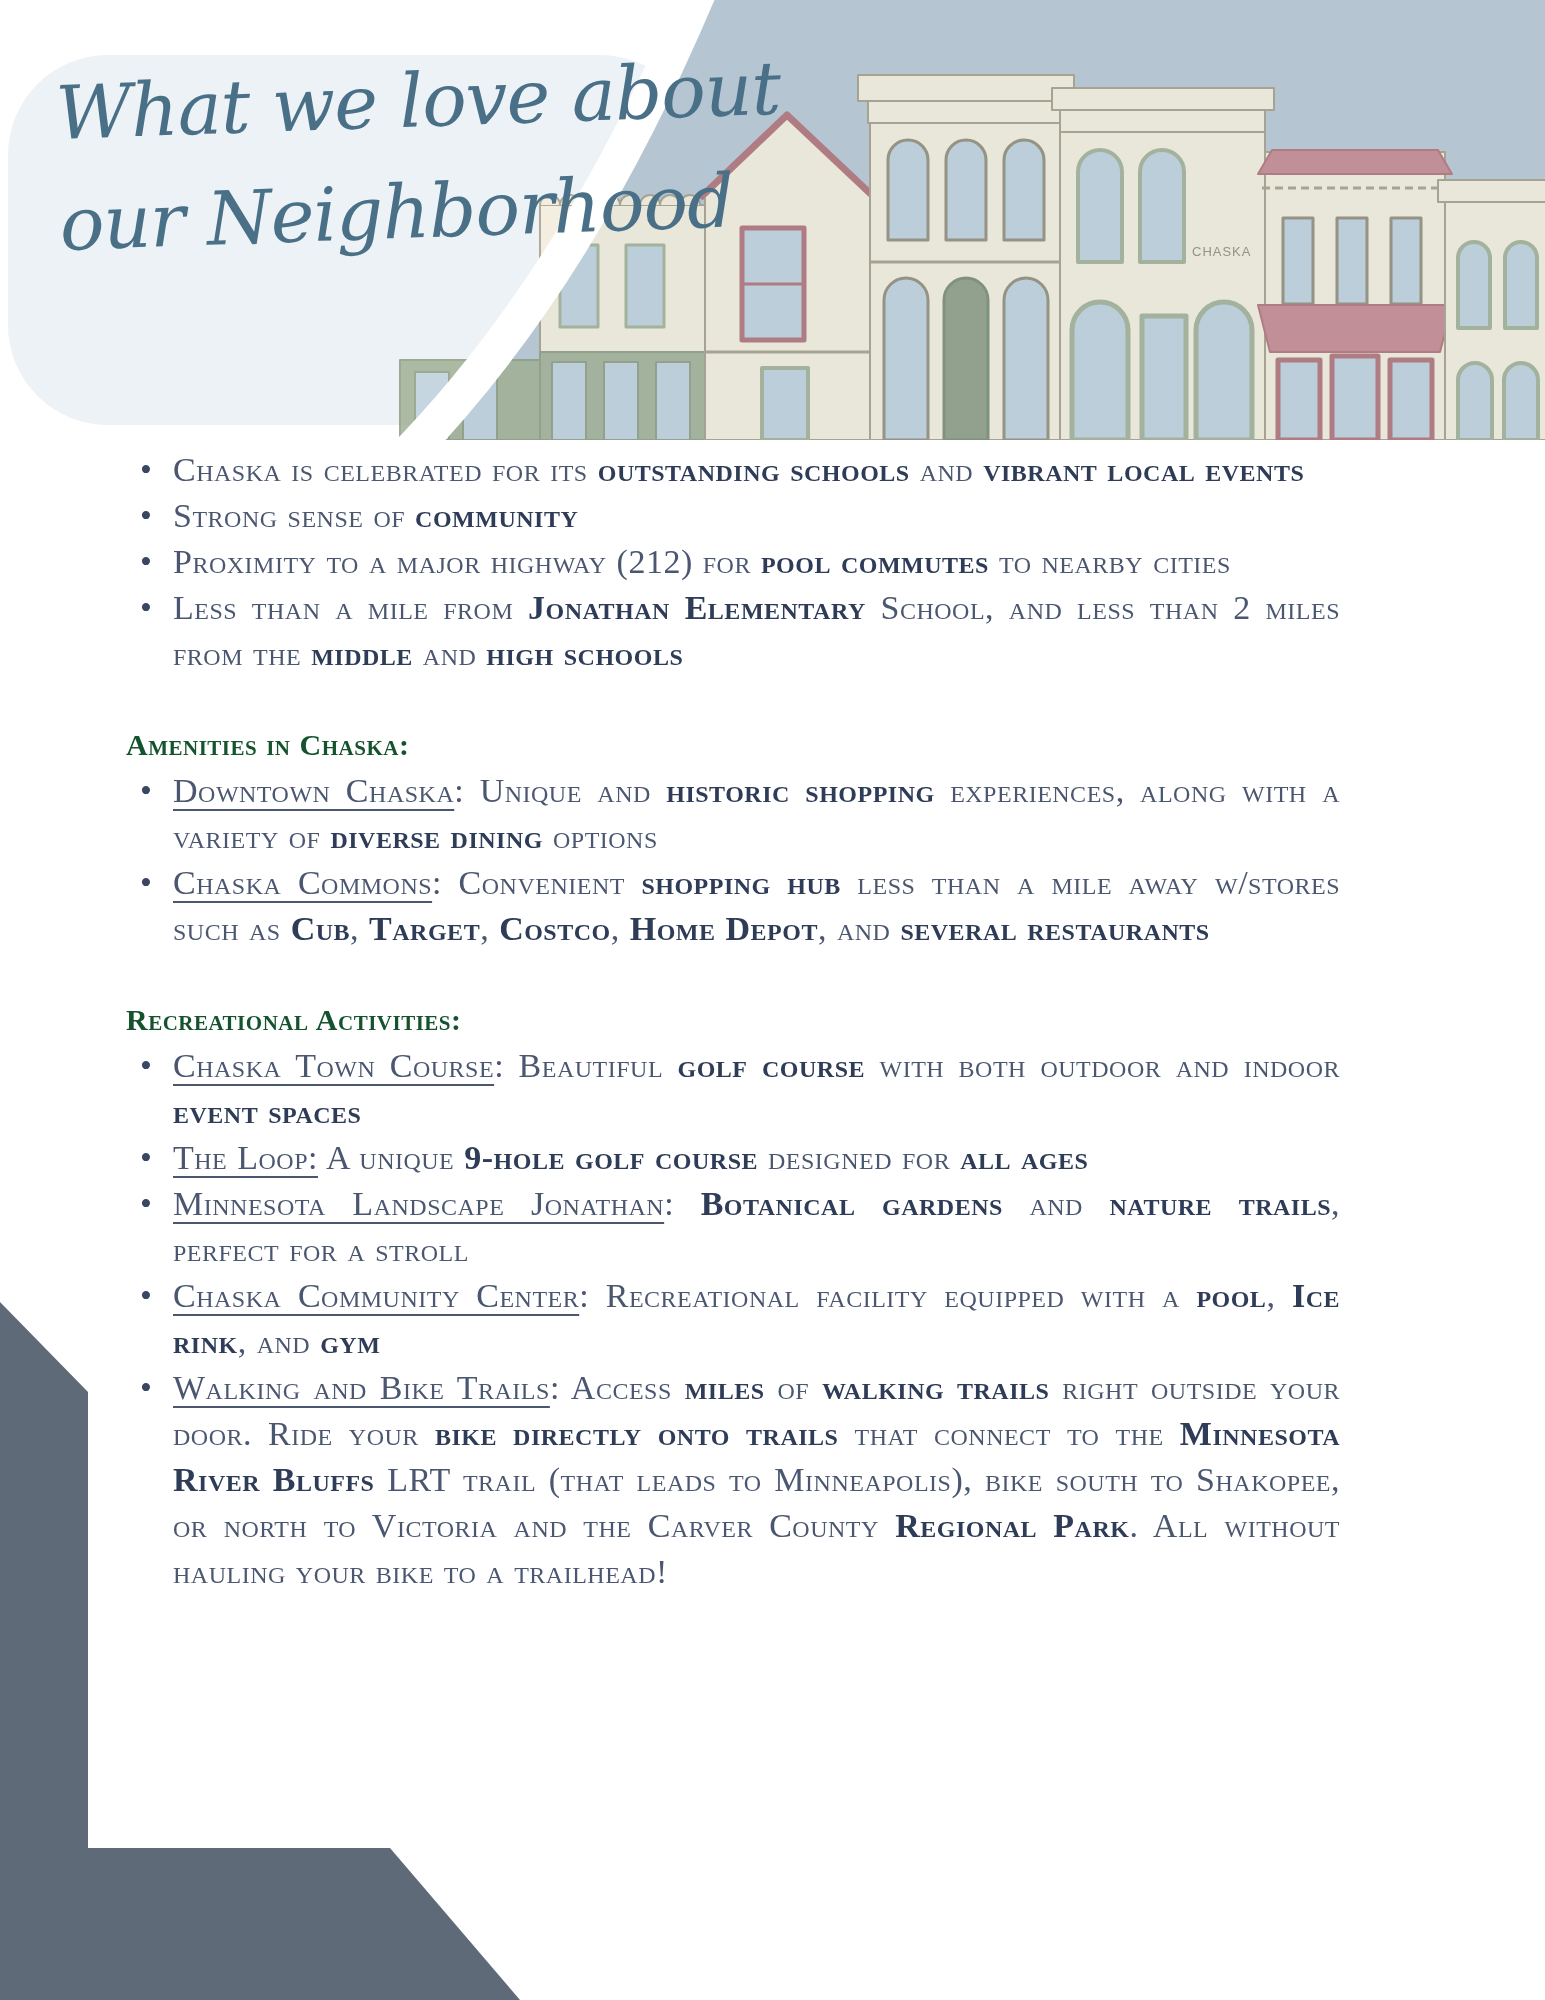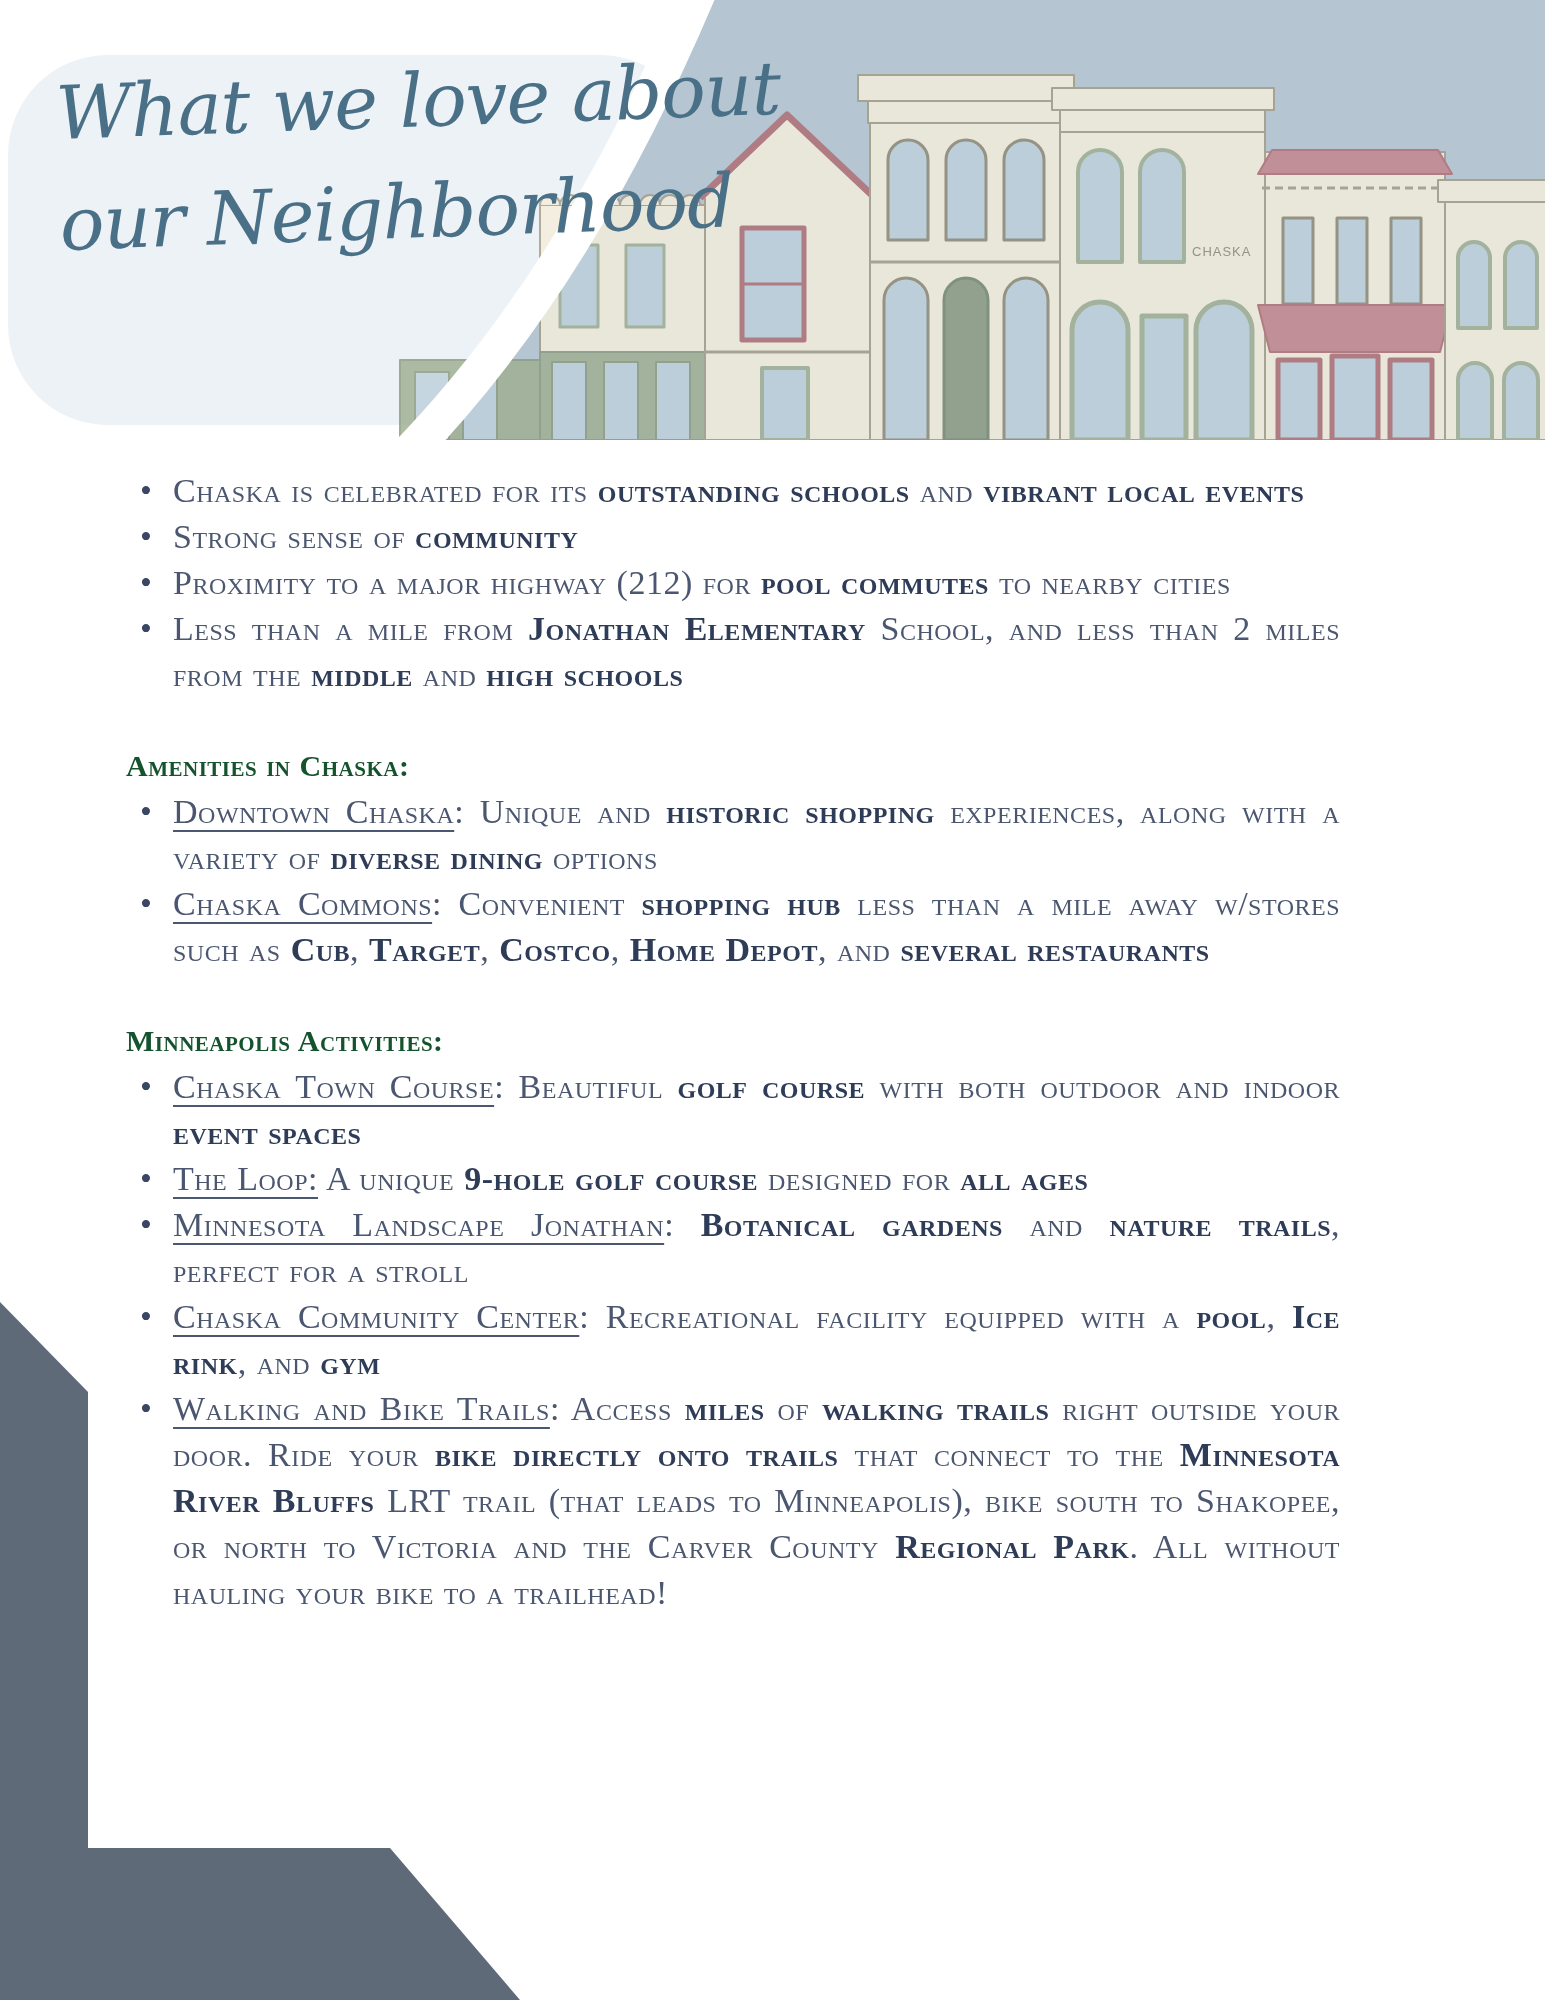--- a/index.html
+++ b/index.html
@@ -8,21 +8,21 @@
 
   .header-art{position:absolute;left:0;top:0;}
 
   .script-title{
     position:absolute;left:54px;top:58px;width:760px;
     font-family:"DejaVu Serif",serif;font-style:italic;
     font-size:74px;line-height:1.5;letter-spacing:-1px;
     color:#4a7088;transform:rotate(-2deg);transform-origin:left top;
   }
 
-  .content{position:absolute;left:126px;top:468px;width:1214px;
+  .content{position:absolute;left:126px;top:447px;width:1214px;
     color:#4b5770;font-size:34px;line-height:46px;
     font-variant-caps:small-caps;letter-spacing:.5px;word-spacing:1px;}
   .blist{list-style:none;margin:0;padding:0;}
   .blist li{position:relative;padding-left:47px;text-align:justify;text-justify:inter-word;}
   .blist li::before{content:"\2022";position:absolute;left:14px;top:0;color:#3a4763;font-size:34px;}
   .seg{color:inherit;}
   .seg.b{font-weight:700;color:#2e3c58;}
   .seg.u{text-decoration:underline;text-decoration-thickness:2px;text-underline-offset:7px;}
   .heading{font-size:30px;line-height:46px;font-weight:700;color:#14532d;
     margin:45px 0 0 0;letter-spacing:.5px;}
@@ -133,21 +133,21 @@
         <li><span class="seg">Proximity to a major highway (212) for </span><span class="seg b">pool commutes</span><span class="seg"> to nearby cities</span></li>
         <li><span class="seg">Less than a mile from </span><span class="seg b">Jonathan Elementary</span><span class="seg"> School, and less than 2 miles from the </span><span class="seg b">middle</span><span class="seg"> and </span><span class="seg b">high schools</span></li>
       </ul>
 
     <h2 class="heading">Amenities in Chaska:</h2>
     <ul class="blist">
         <li><span class="seg u">Downtown Chaska</span><span class="seg">: Unique and </span><span class="seg b">historic shopping</span><span class="seg"> experiences, along with a variety of </span><span class="seg b">diverse dining</span><span class="seg"> options</span></li>
         <li><span class="seg u">Chaska Commons</span><span class="seg">: Convenient </span><span class="seg b">shopping hub</span><span class="seg"> less than a mile away w/stores such as </span><span class="seg b">Cub</span><span class="seg">, </span><span class="seg b">Target</span><span class="seg">, </span><span class="seg b">Costco</span><span class="seg">, </span><span class="seg b">Home Depot</span><span class="seg">, and </span><span class="seg b">several restaurants</span></li>
       </ul>
 
-    <h2 class="heading">Minneapolis Activities:</h2>
+    <h2 class="heading">Recreational Activities:</h2>
     <ul class="blist">
         <li><span class="seg u">Chaska Town Course</span><span class="seg">: Beautiful </span><span class="seg b">golf course</span><span class="seg"> with both outdoor and indoor </span><span class="seg b">event spaces</span></li>
         <li><span class="seg u">The Loop:</span><span class="seg"> A unique </span><span class="seg b">9-hole golf course</span><span class="seg"> designed for </span><span class="seg b">all ages</span></li>
         <li><span class="seg u">Minnesota Landscape Jonathan</span><span class="seg">: </span><span class="seg b">Botanical gardens</span><span class="seg"> and </span><span class="seg b">nature trails</span><span class="seg">, perfect for a stroll</span></li>
         <li><span class="seg u">Chaska Community Center</span><span class="seg">: Recreational facility equipped with a </span><span class="seg b">pool</span><span class="seg">, </span><span class="seg b">Ice rink</span><span class="seg">, and </span><span class="seg b">gym</span></li>
         <li><span class="seg u">Walking and Bike Trails</span><span class="seg">: Access </span><span class="seg b">miles</span><span class="seg"> of </span><span class="seg b">walking trails</span><span class="seg"> right outside your door. Ride your </span><span class="seg b">bike directly onto trails</span><span class="seg"> that connect to the </span><span class="seg b">Minnesota River Bluffs</span><span class="seg"> LRT trail (that leads to Minneapolis), bike south to Shakopee, or north to Victoria and the Carver County </span><span class="seg b">Regional Park</span><span class="seg">. All without hauling your bike to a trailhead!</span></li>
       </ul>
   </div>
 
   <svg class="corner-art" width="560" height="700" viewBox="0 0 560 700">

